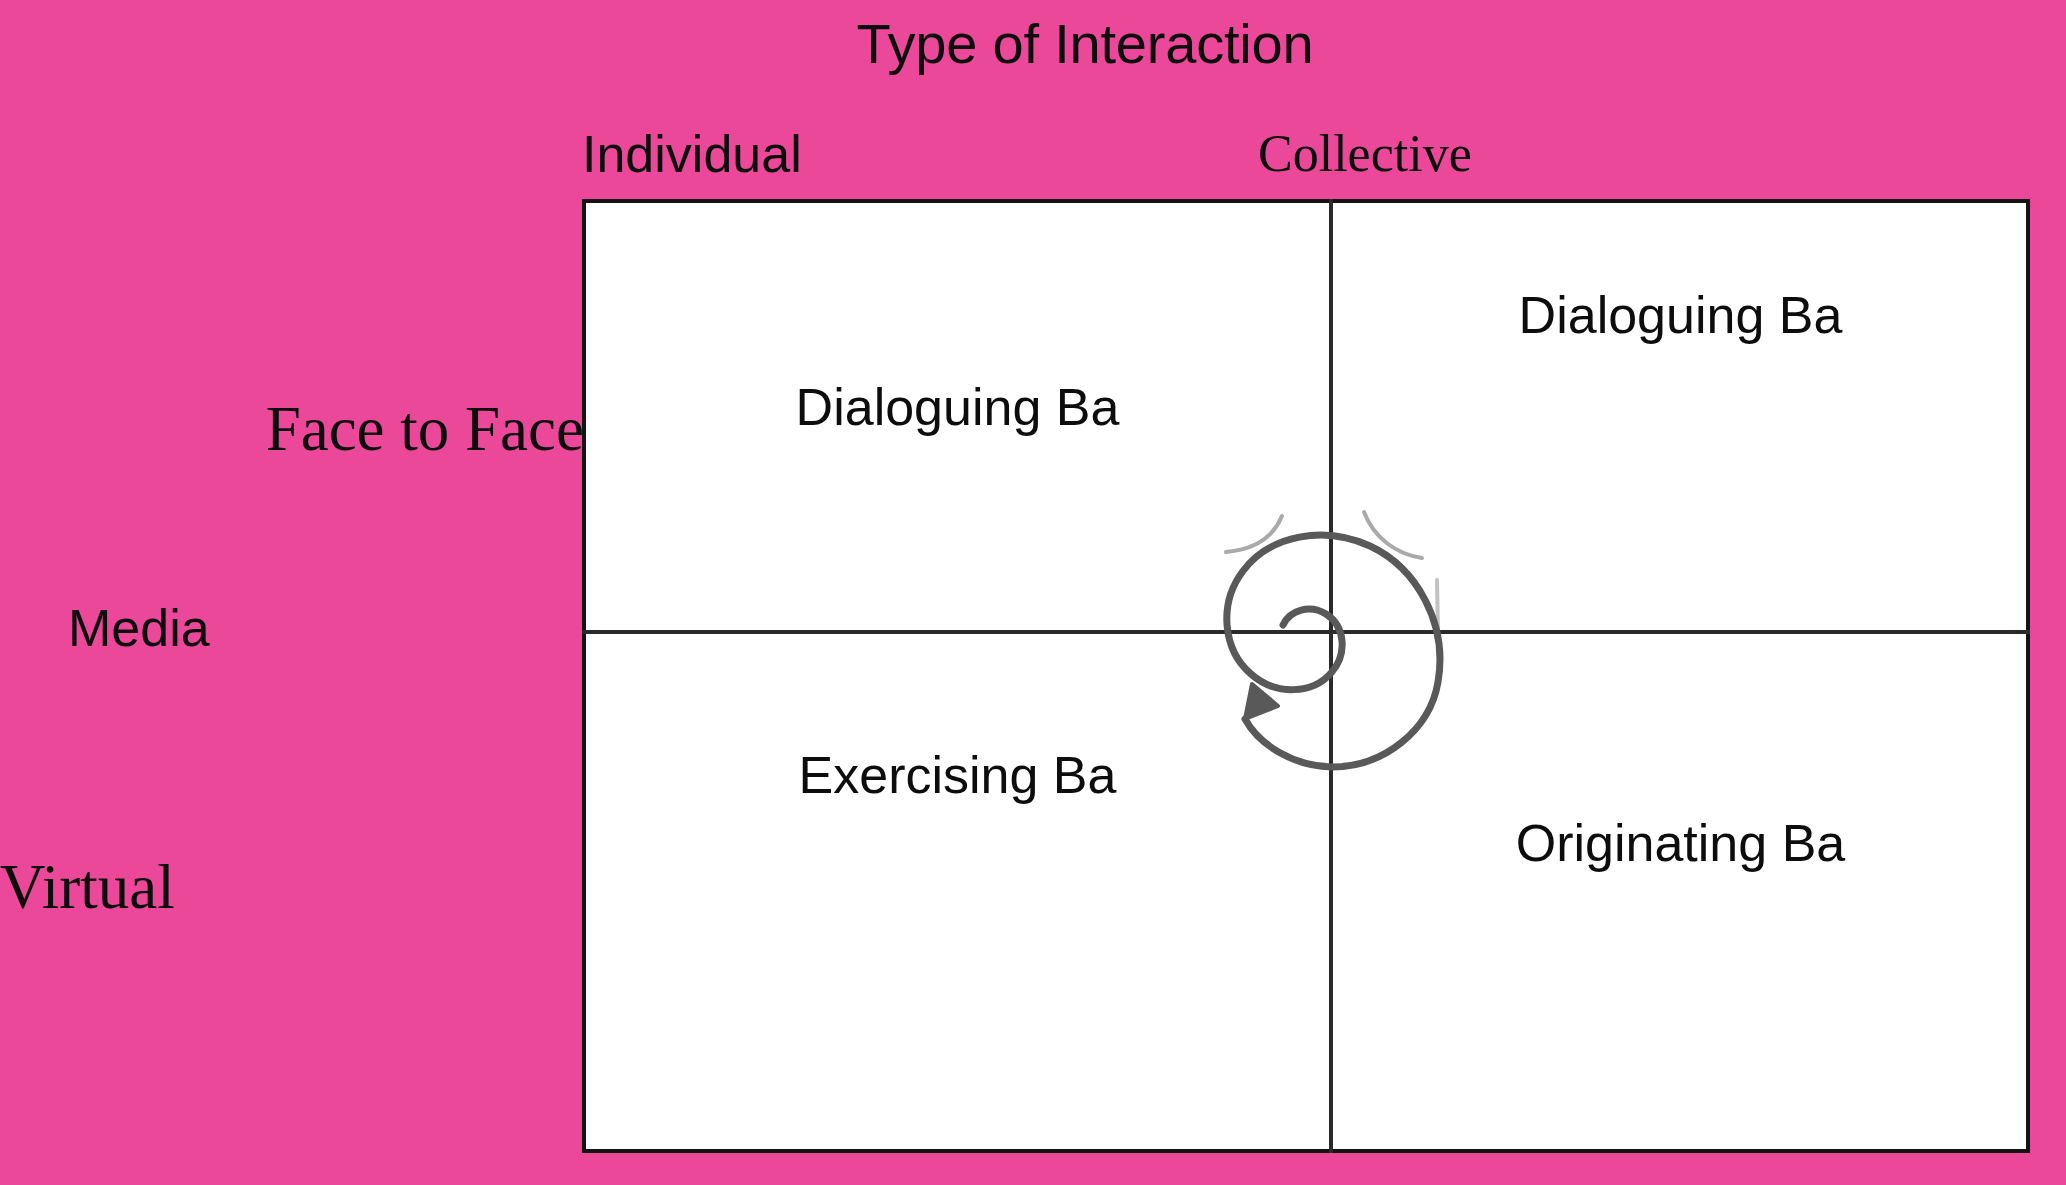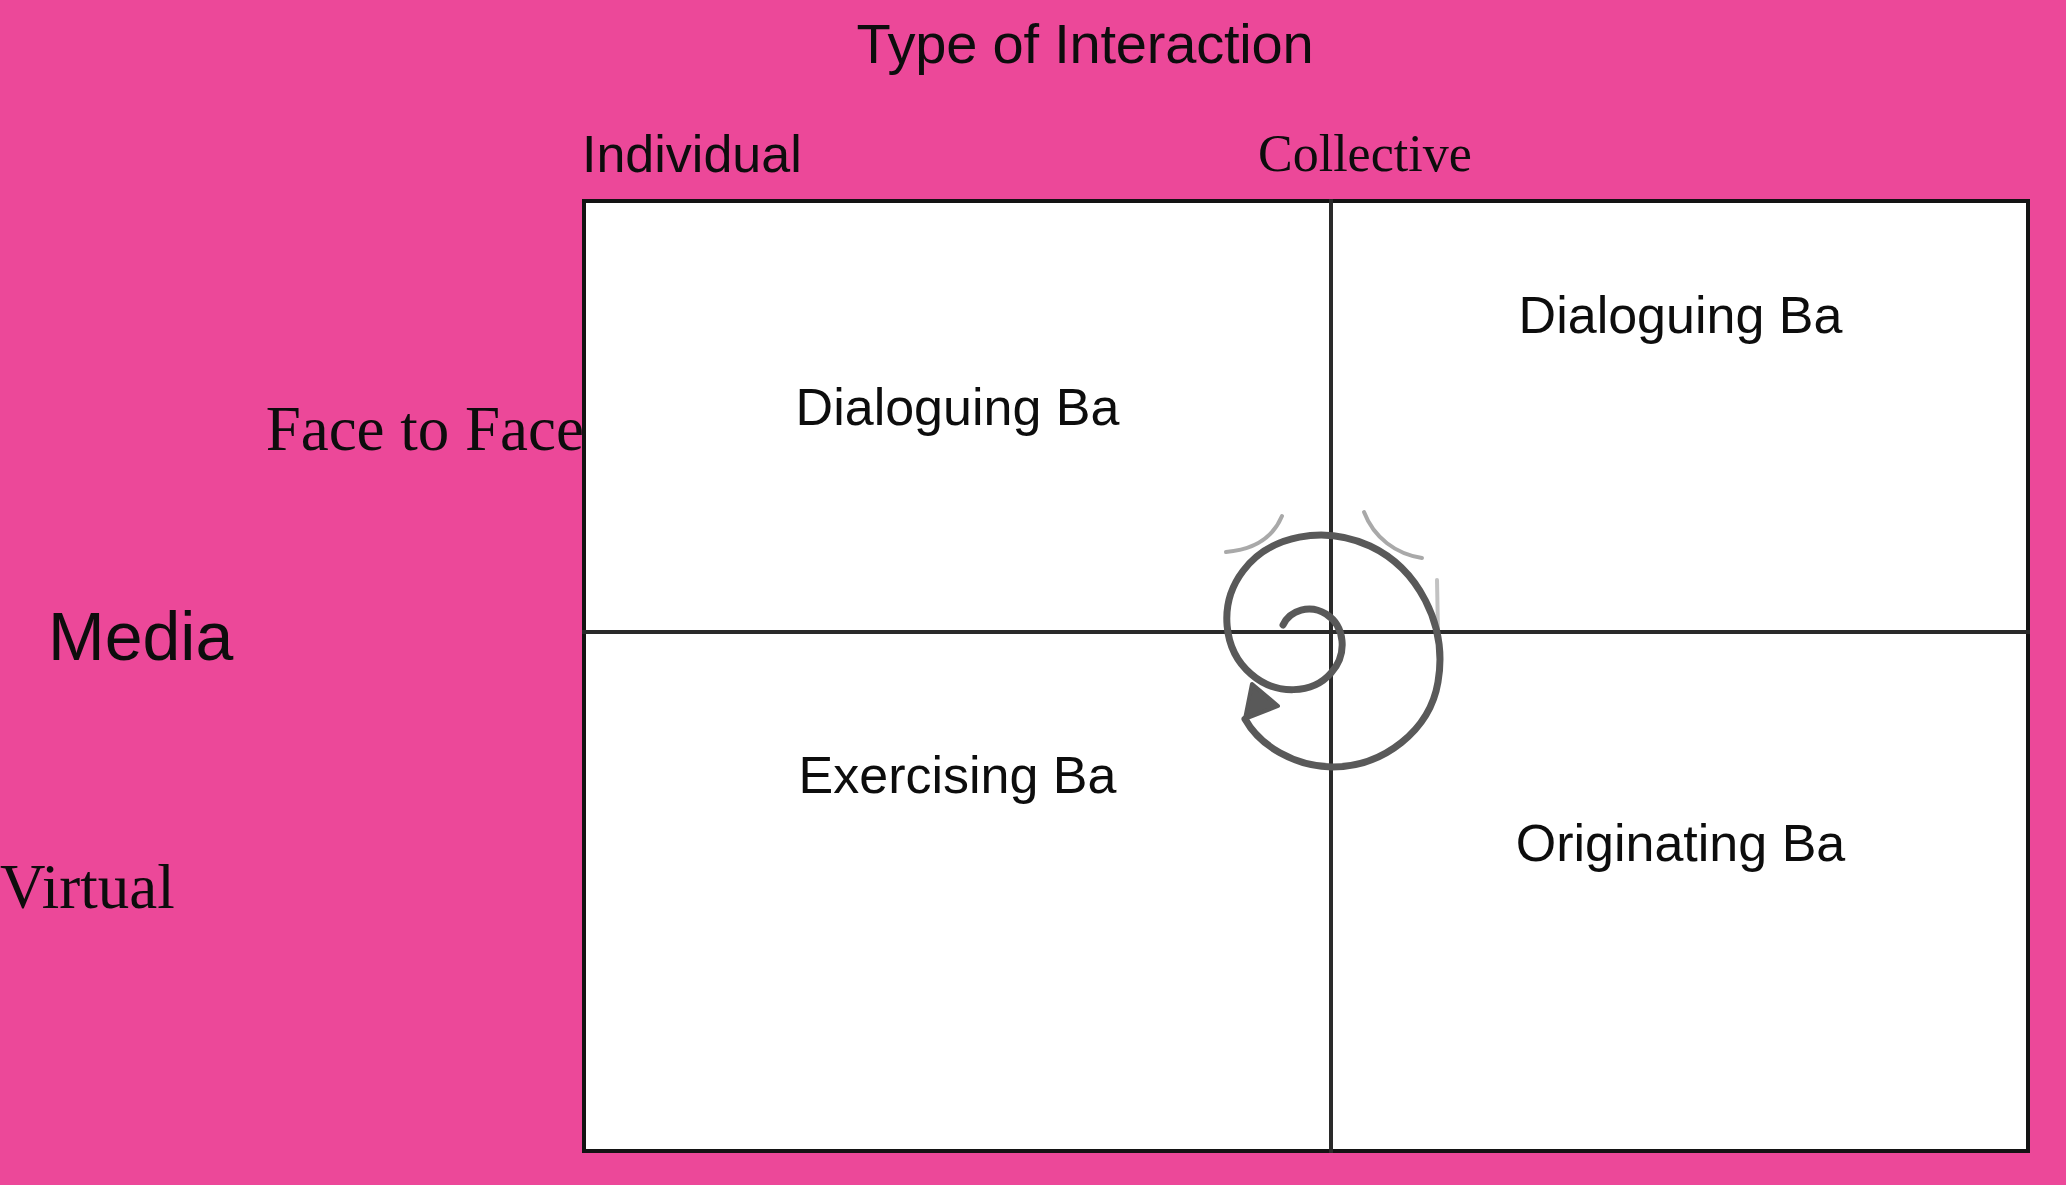--- a/index.html
+++ b/index.html
@@ -72,23 +72,23 @@
     text-align: right;
   }
   #row-label-virtual {
     left: 0;
     top: 856px;
     width: 563px;
     text-align: left;
   }
   #axis-label-media {
     position: absolute;
-    left: 48px;
+    left: 68px;
     top: 602px;
-    font-size: 68px;
+    font-size: 52px;
     line-height: 1.0;
     white-space: nowrap;
   }
 
   
   #matrix-frame {
     position: absolute;
     left: 582px;
     top: 199px;
     width: 1448px;

